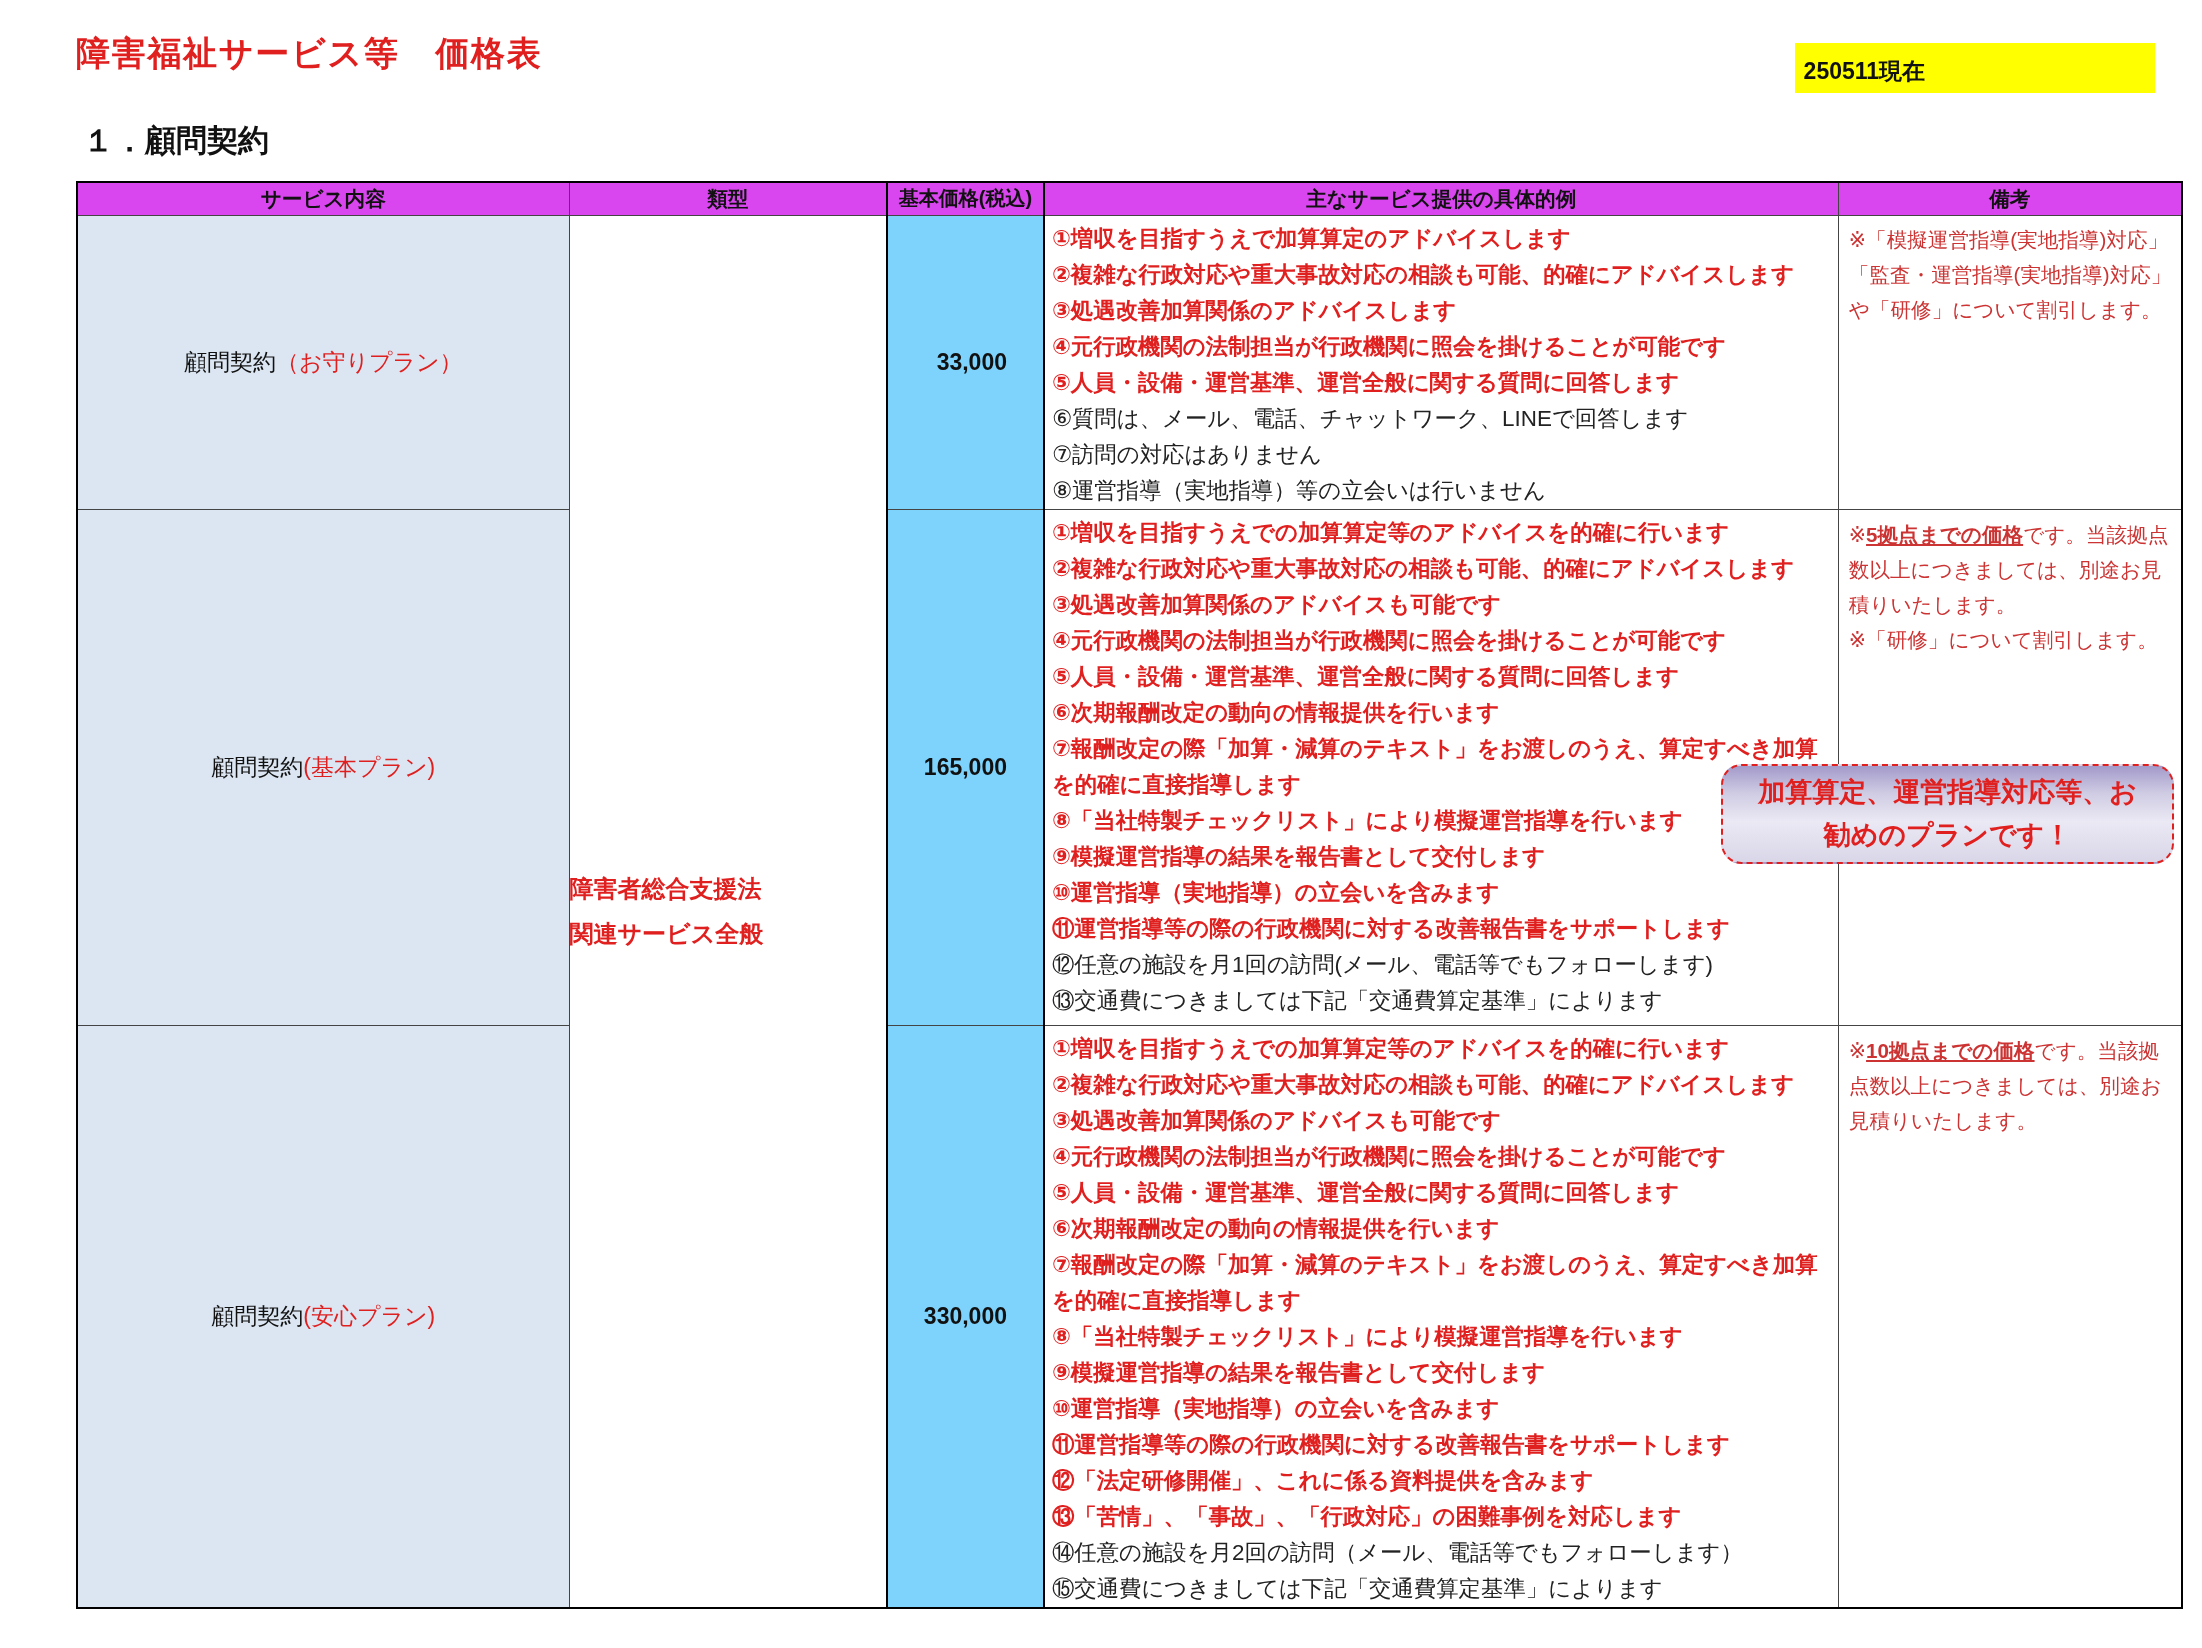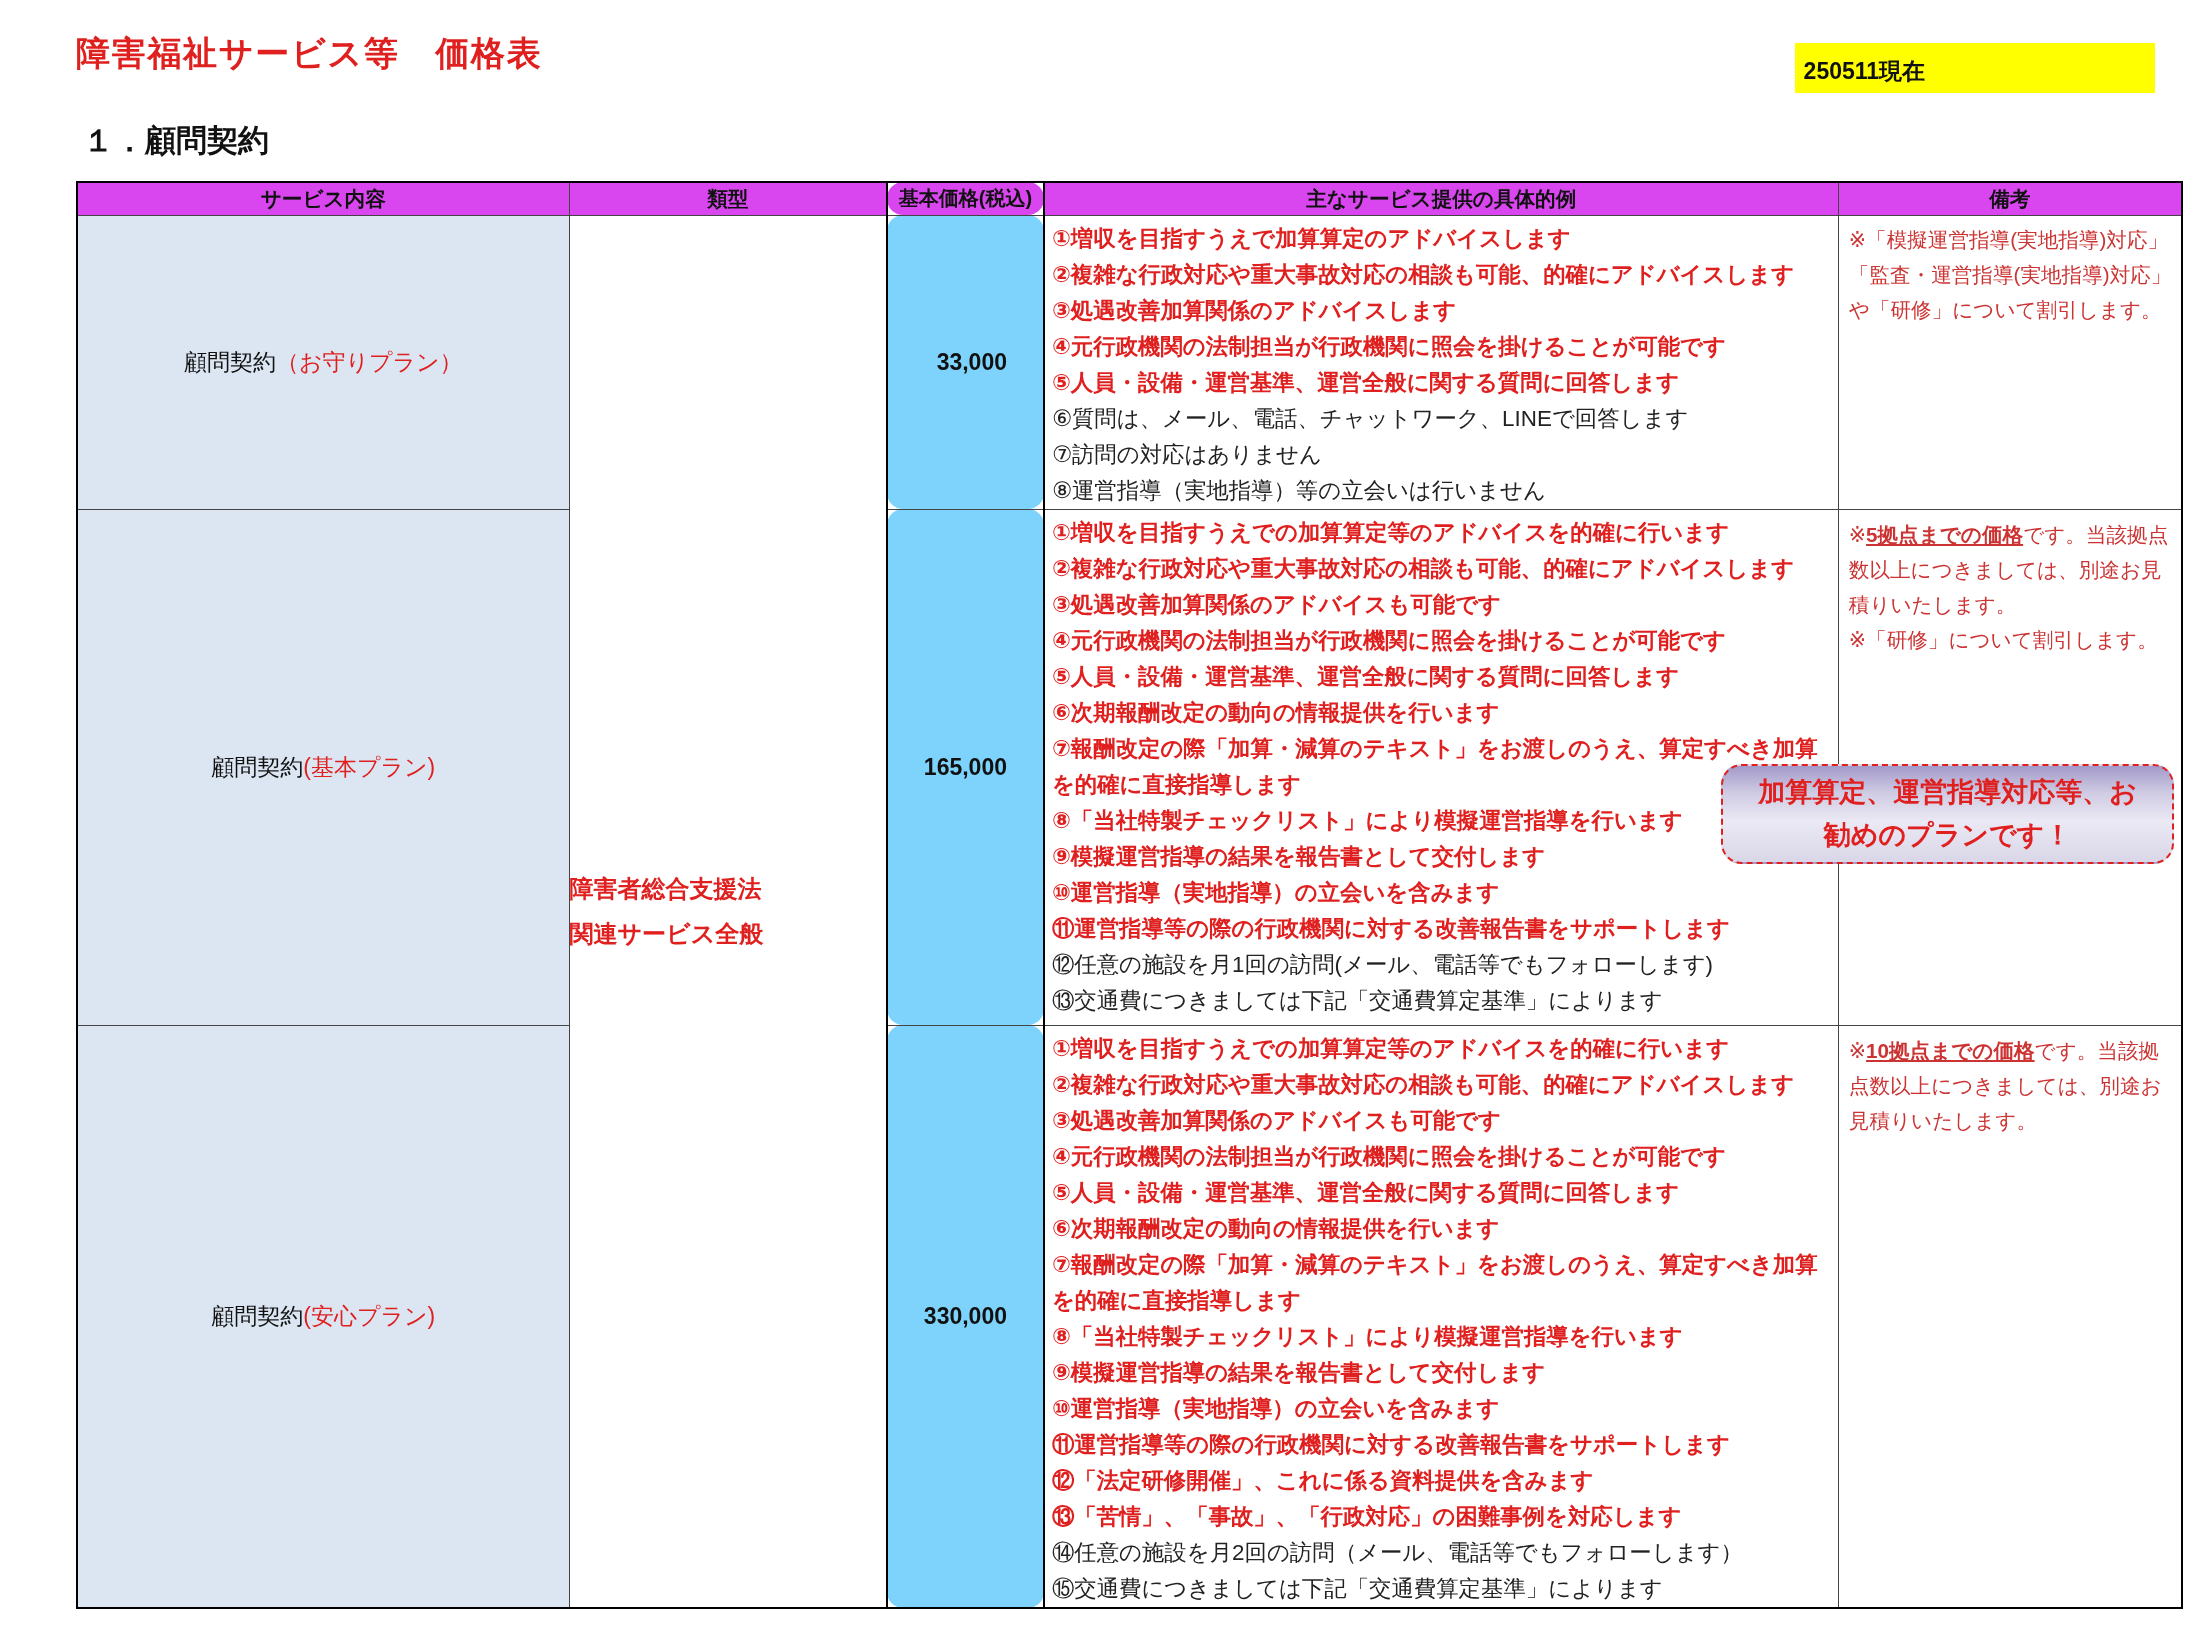--- a/index.html
+++ b/index.html
@@ -7,21 +7,21 @@
   .page { position:relative; width:2203px; height:1648px; background:#ffffff; overflow:hidden; }
 
   .page-title { position:absolute; left:76px; top:31px; font-size:34px; font-weight:bold; color:#e01f1f; letter-spacing:1.7px; }
   .date-badge { position:absolute; left:1795px; top:43px; width:360px; height:50px; background:#ffff00; color:#111; font-size:23px; font-weight:bold; line-height:57px; padding-left:8.6px; }
   .section-heading { position:absolute; left:83px; top:120px; font-size:31px; font-weight:bold; color:#111;text-align:right; }
 
   table.price-table { position:absolute; left:76px; top:181px; border-collapse:collapse; table-layout:fixed; width:2105px; }
   table.price-table th, table.price-table td { border:0.9px solid #444; }
   table.price-table { border:2.6px solid #000; }
   table.price-table th { background:#d946ef; font-size:20.6px; font-weight:bold; color:#111; text-align:center; height:33px; padding:1.7px 3.4px; }
-  th.price-col, td.price-cell { border-left:2.6px solid #000 !important; border-right:2.6px solid #000 !important;border-radius:16px; }
+  th.price-col, td.price-cell { border-left:2.6px solid #000 !important; border-right:2.6px solid #000 !important; }
   table.price-table th.price-col { font-size:20px; }
 
   td.svc-cell { background:#dbe6f2; text-align:center; vertical-align:middle; font-size:23px; font-weight:normal; color:#111; }
   td.svc-cell .plan { color:#e01f1f; }
   td.type-cell { background:#fff; vertical-align:middle; color:#e01f1f; font-size:24px; font-weight:bold; line-height:45px; }
   td.price-cell { background:#7dd3fc; text-align:right; vertical-align:middle; font-size:23px; font-weight:bold; color:#111; padding-right:36px; }
   td.items-cell { background:#fff; vertical-align:top; padding:5.2px 8.6px 0 6.9px; }
   td.items-cell ul { list-style:none; }
   td.items-cell li { font-size:22.4px; line-height:36px; color:#222; font-weight:normal; }
   td.items-cell li.em { color:#e01f1f; font-weight:bold; }

